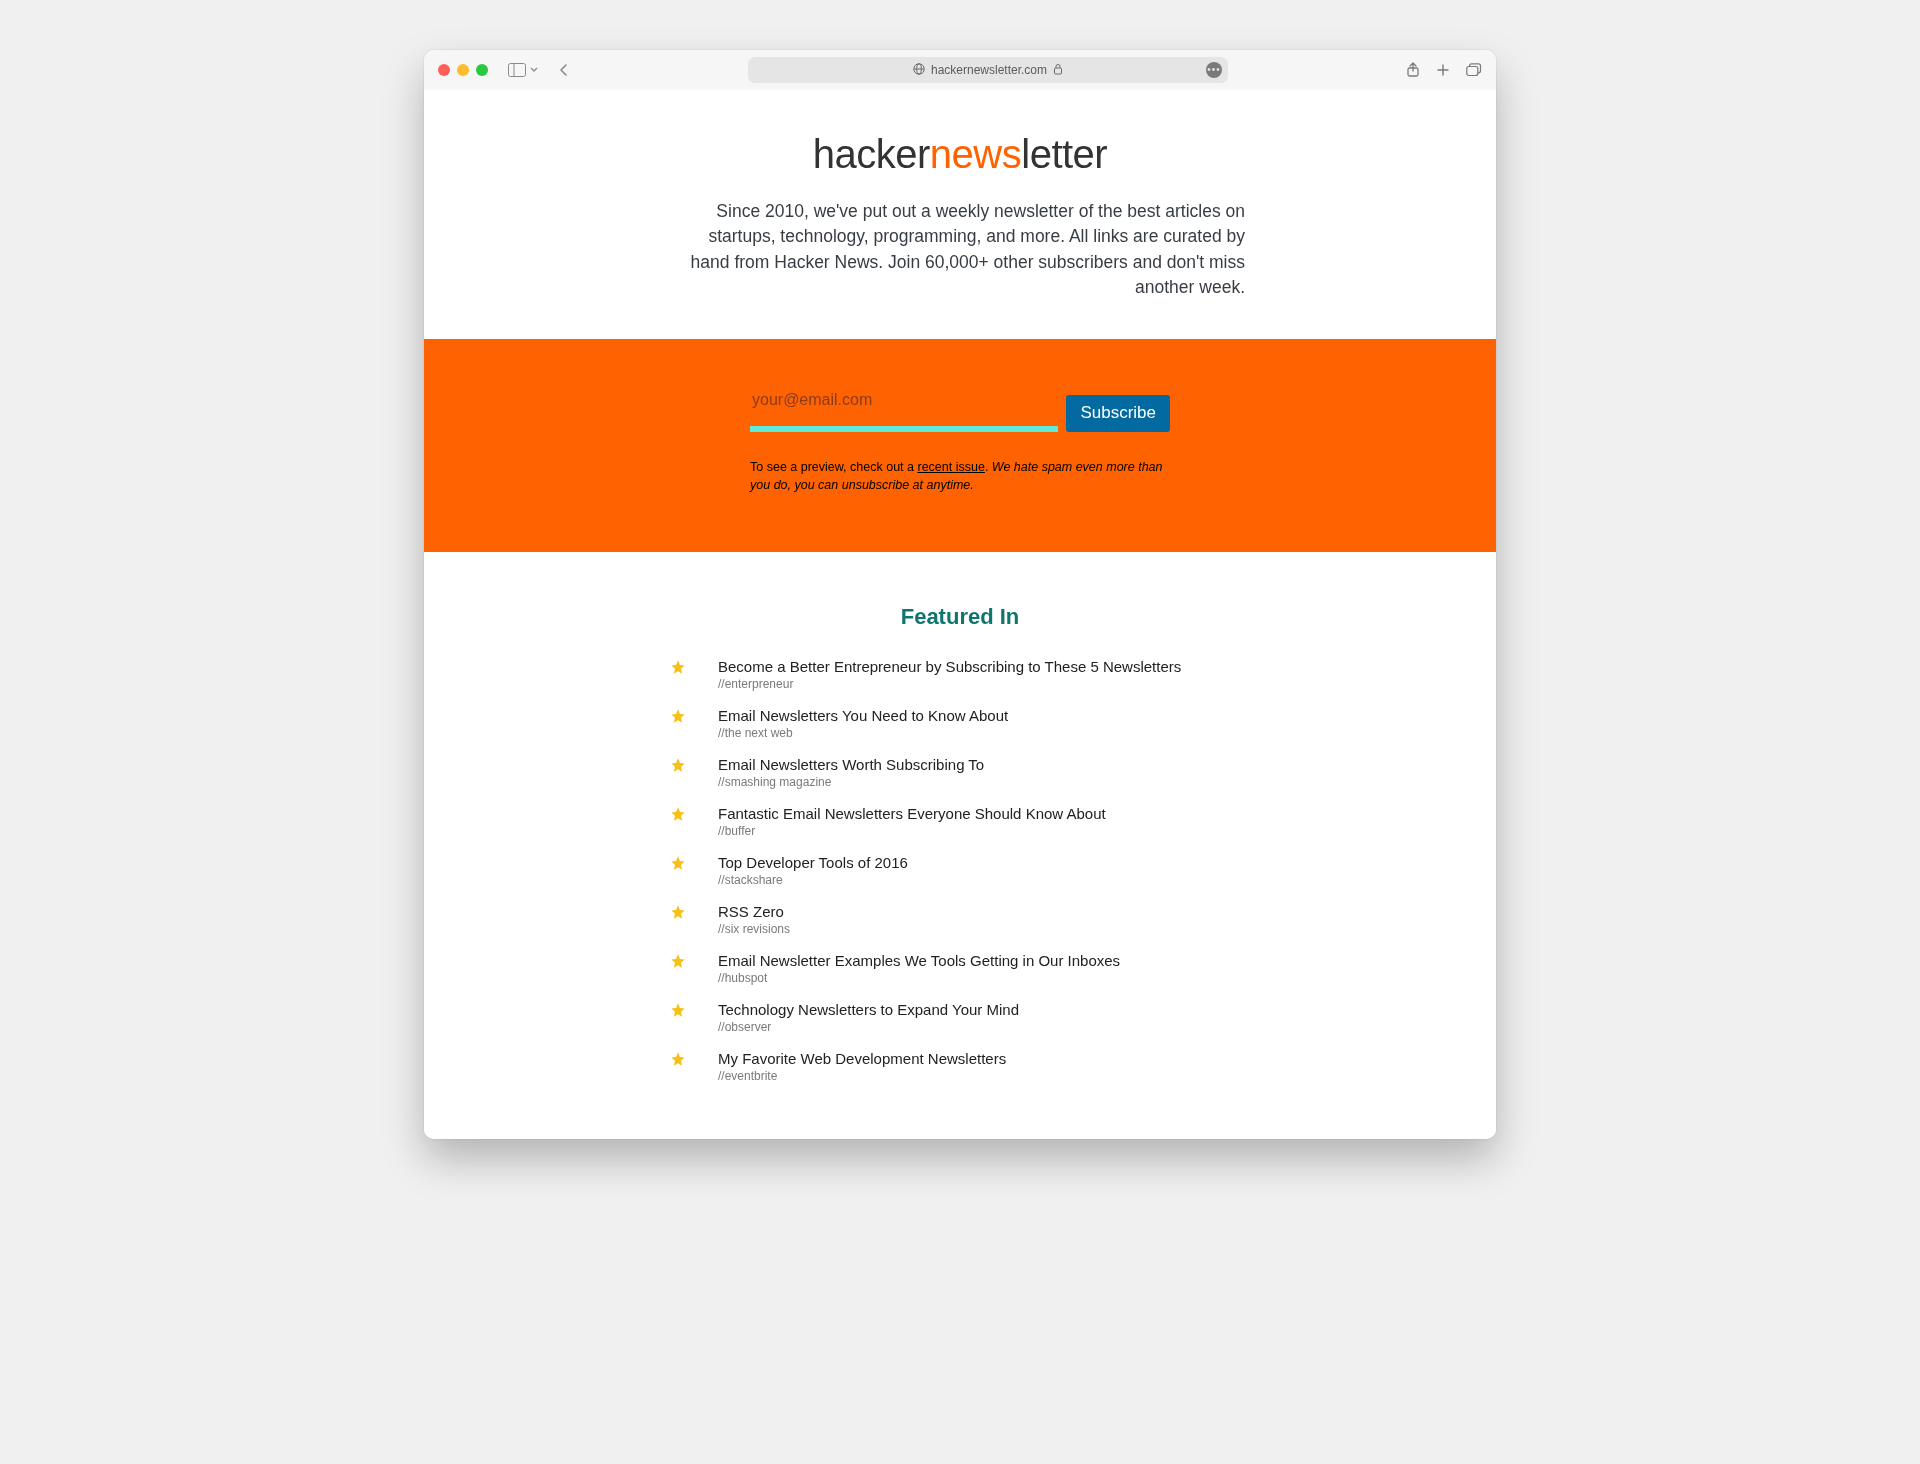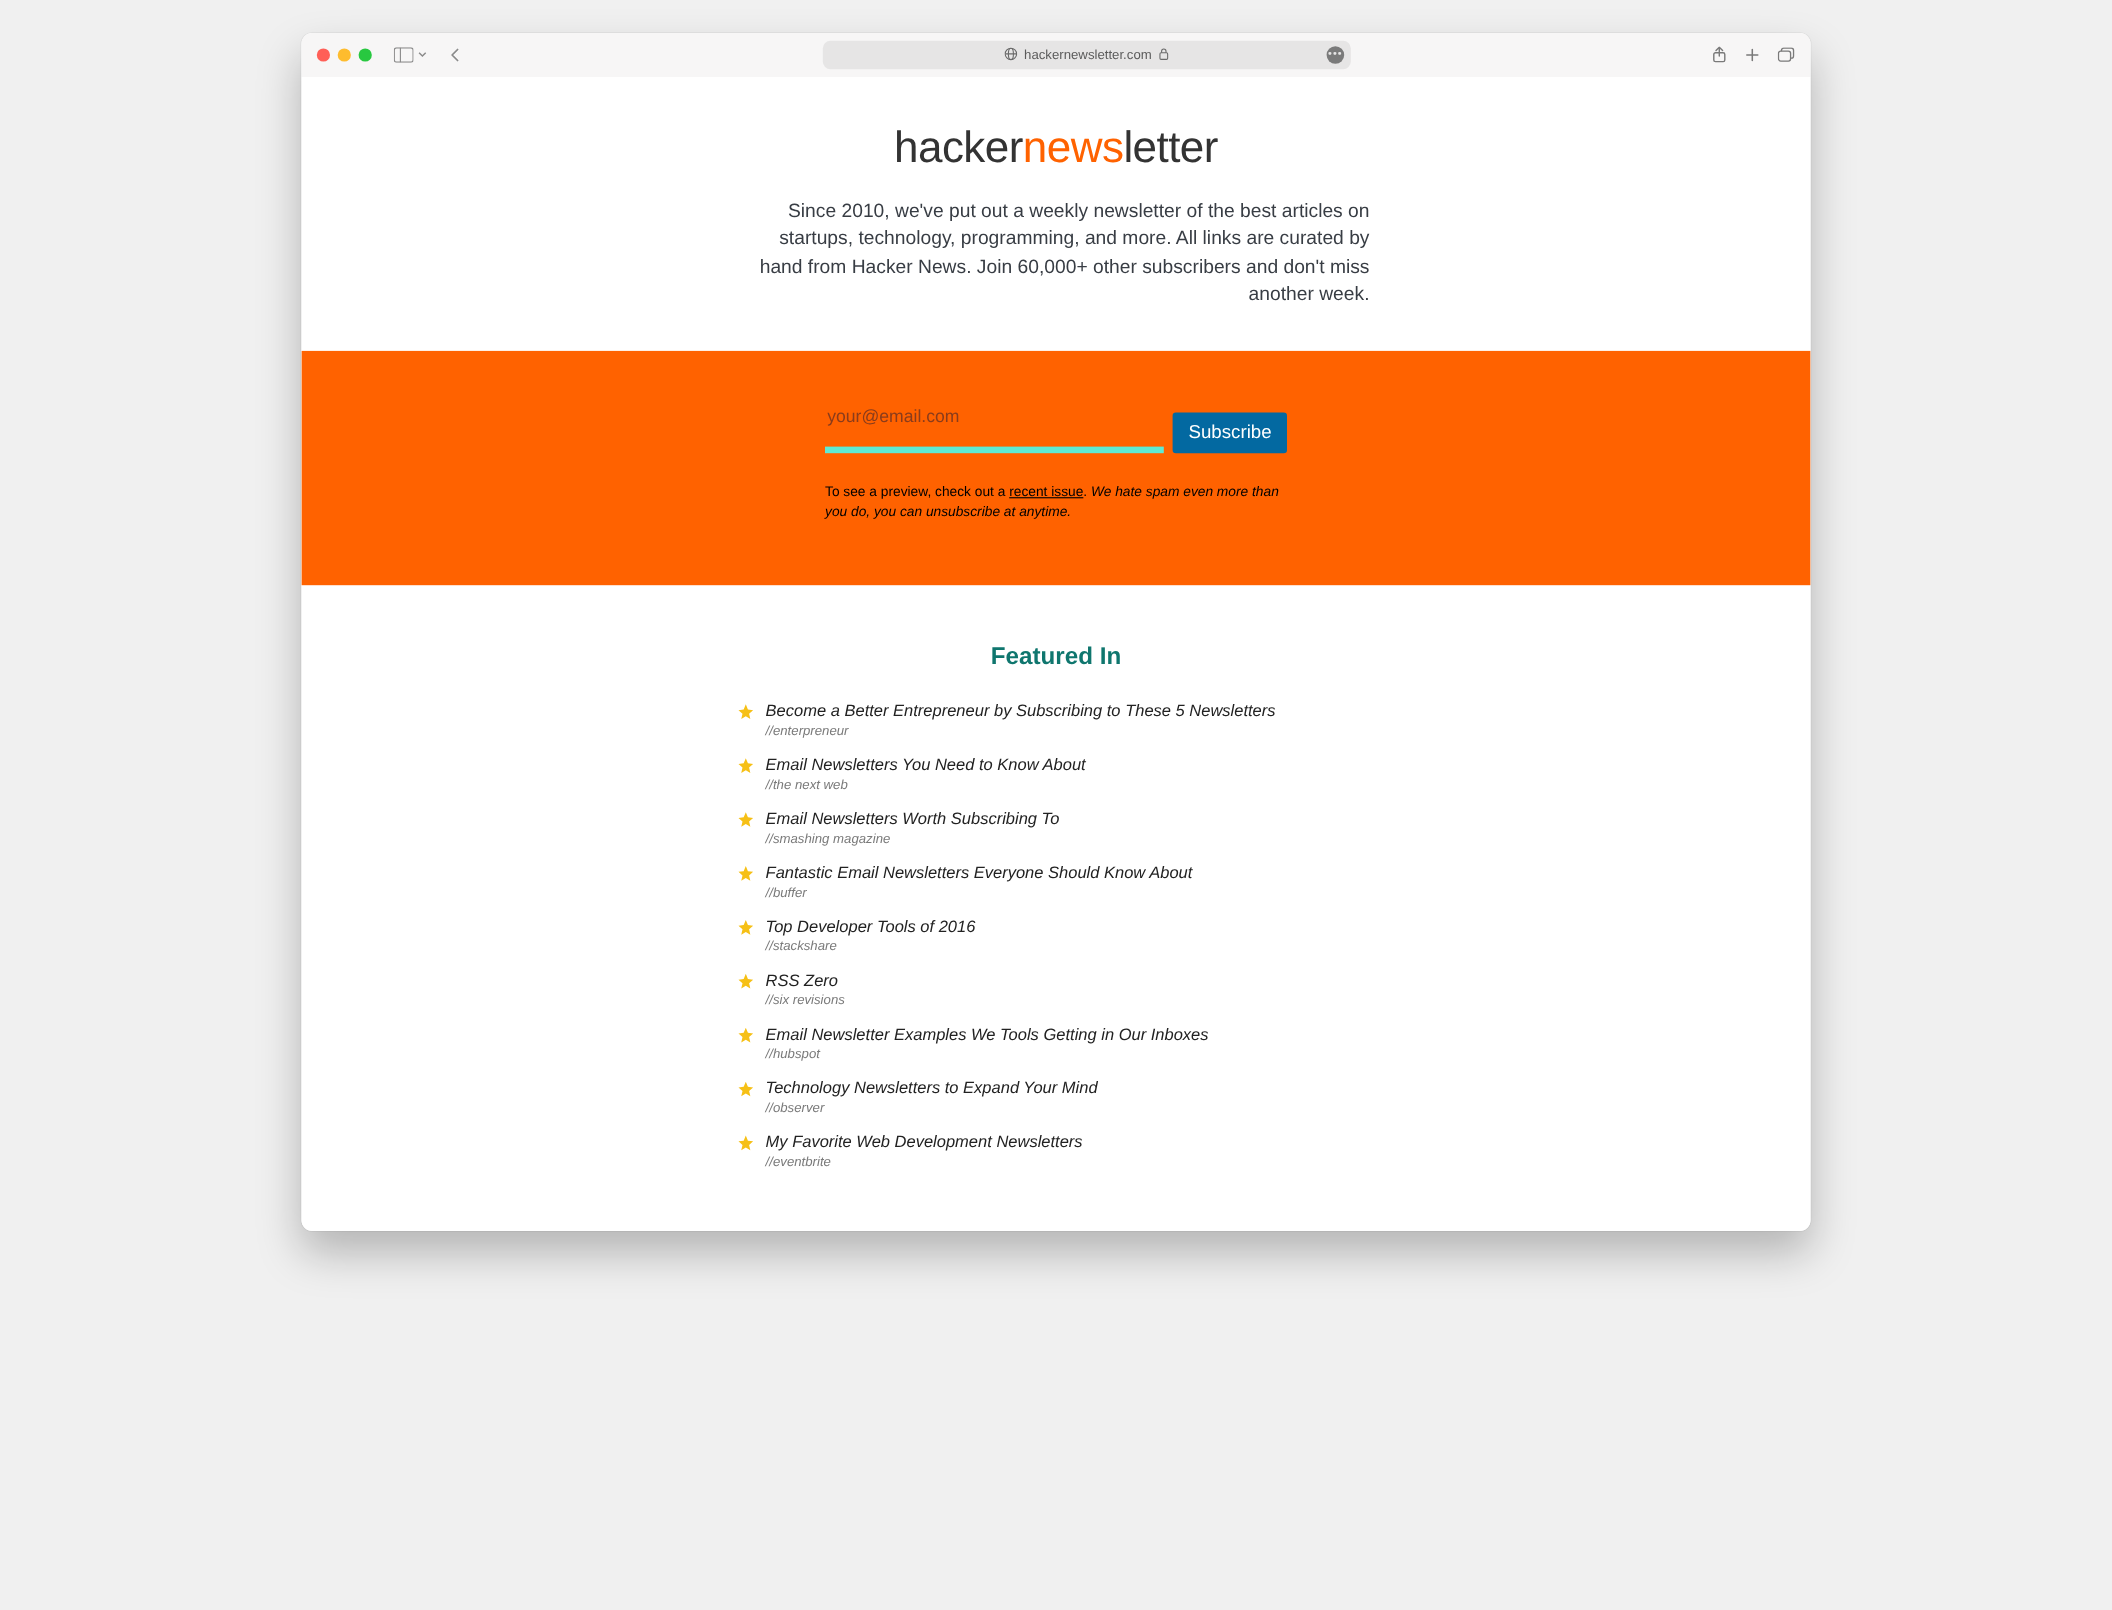--- a/index.html
+++ b/index.html
@@ -6,26 +6,27 @@
   html, body { height: 100%; }
   body {
     font-family: -apple-system, BlinkMacSystemFont, "Segoe UI", Helvetica, Arial, sans-serif;
     background: #f0f0f0;
     display: flex;
     align-items: flex-start;
     justify-content: center;
     padding: 30px;
   }
   .window {
-    width: 1372px;
+    width: 1072px;
     background: #fff;
     border-radius: 10px;
     box-shadow: 0 20px 40px rgba(0,0,0,.25), 0 0 0 1px rgba(0,0,0,.04);
     overflow: hidden;
     position: relative;
+    margin-top: 20px;
   }
   
   .titlebar {
     height: 40px;
     background: #f7f6f6;
     display: flex;
     align-items: center;
     padding: 0 14px;
     position: relative;
     gap: 14px;
@@ -81,21 +82,21 @@
     margin-top:26px; font-size:12.5px; color:#000; line-height:1.45;
   }
   .sub-note a{ color:#000; text-decoration:underline; }
   .sub-note .ital{ font-style:italic; }
   .featured{ padding: 52px 0 40px; }
   .featured h2{
     text-align:center; font-size:22px; font-weight:700; color:#0f766e;
     margin-bottom:28px;
   }
   .flist{ width:580px; margin:0 auto; list-style:none; }
-  .flist li{ display:flex; align-items:flex-start; gap:10px; margin-bottom:16px;font-style:italic; }
+  .flist li{ display:flex; align-items:flex-start; gap:32px; margin-bottom:16px; }
   .star-icon{ flex:0 0 auto; margin-top:1px; }
   .star-icon svg path{ fill:#f6c016; }
   .fitem-title{ font-size:15px; color:#222; font-weight:500; }
   .fitem-src{ font-size:12px; color:#7a7a7a; margin-top:2px; }
 </style>
 </head>
 <body>
 
 <div class="window">
 

